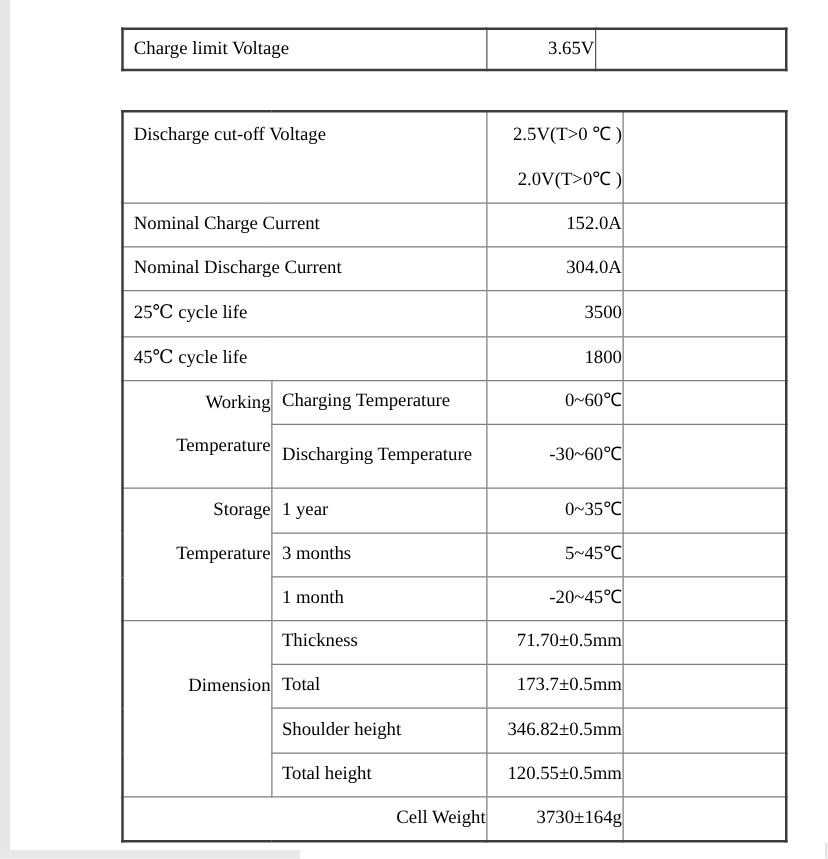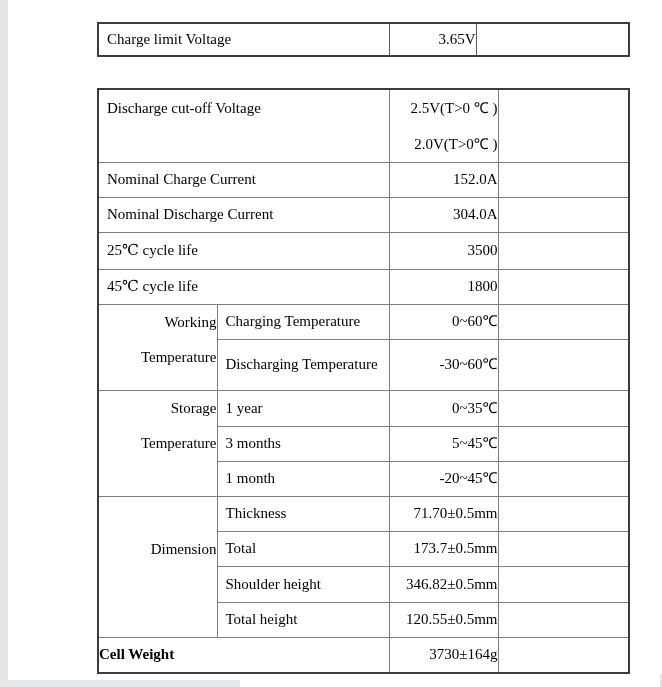--- a/index.html
+++ b/index.html
@@ -43,21 +43,21 @@
   .val   { padding-left: 6px; text-align: right; font-family: Liberation Serif, serif; }
   .empty { }
 
   .cat {
     text-align: right;
     vertical-align: top;
     line-height: 35px;
     padding: 0;
   }
   .cat.pad1 { padding-top: 35px; }
-  .center { text-align: left; font-weight: bold; }
+  .center { text-align: right; }
 
   .twolines {
     vertical-align: top;
     line-height: 36px;
     padding-top: 0;
   }
   .twolines div { height: 36px; line-height: 36px; }
 </style>
 </head>
 <body>

